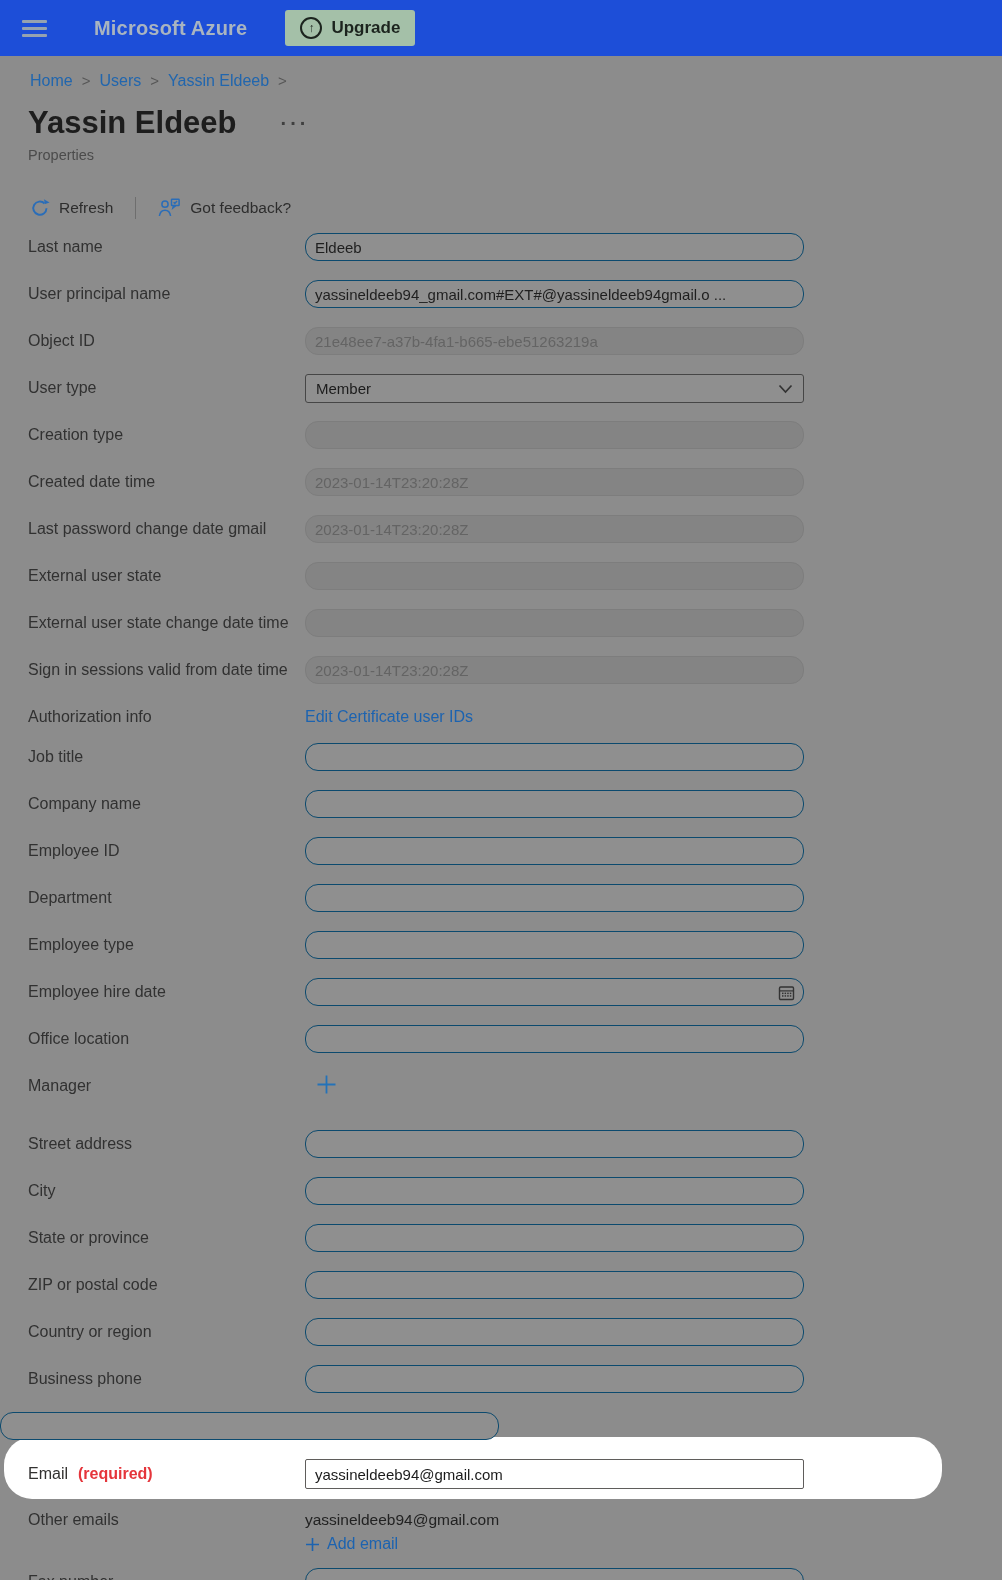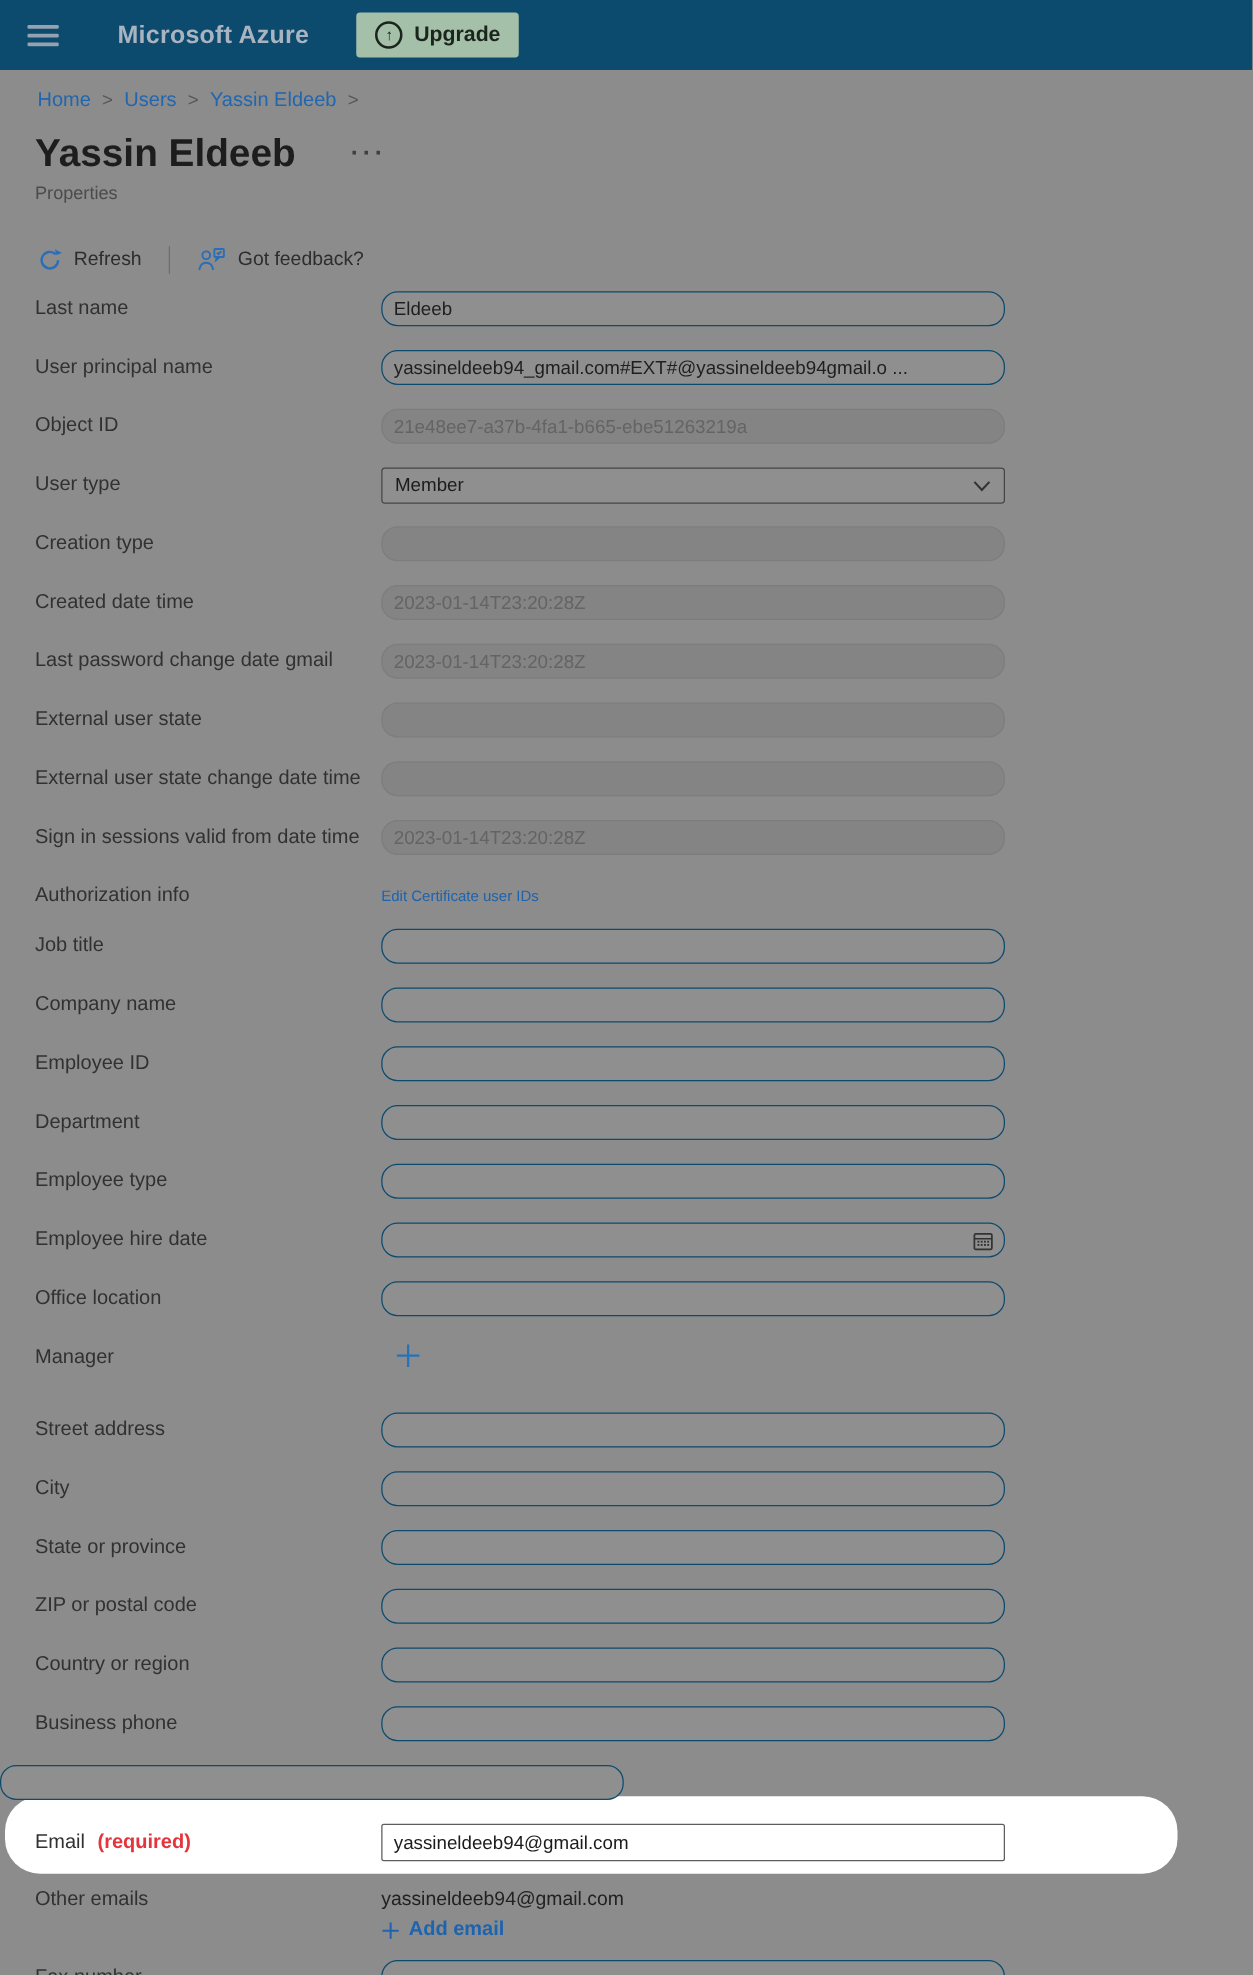--- a/index.html
+++ b/index.html
@@ -1,20 +1,20 @@
 <!DOCTYPE html>
 <html><head>
 <meta charset="utf-8">
 <style>
   html,body{margin:0;padding:0;}
   body{width:1002px;height:1580px;overflow:hidden;background:#8c8c8c;}
   .page{position:relative;width:1002px;height:1580px;overflow:hidden;background:#8c8c8c;
         font-family:"Liberation Sans","DejaVu Sans",sans-serif;}
   
-  .topbar{height:56px;background:#0c4a6e;display:flex;align-items:center;padding-left:22px;box-sizing:border-box;}
+  .topbar{height:56px;background:#1d4ed8;display:flex;align-items:center;padding-left:22px;box-sizing:border-box;}
   .hamburger{cursor:pointer;}
   .hamburger i{display:block;width:25px;height:3px;background:#95a2b0;margin:4px 0;border-radius:1px;}
   .brand{margin-left:47px;font-size:20px;font-weight:700;color:#a9b4c0;letter-spacing:.2px;}
   .upgrade{margin-left:38px;display:flex;align-items:center;gap:9px;background:#a4c0a8;border:none;
            border-radius:3px;padding:7px 15px;font-size:17px;font-weight:700;color:#1c241e;
            font-family:inherit;cursor:pointer;}
   .up-ic{width:18px;height:18px;border:2px solid #1c241e;border-radius:50%;display:flex;
          align-items:center;justify-content:center;font-size:12px;font-weight:700;line-height:1;}
   
   .crumbs{margin:13px 0 0 30px;font-size:16px;height:24px;line-height:24px;}
@@ -36,24 +36,24 @@
   .row.fax-cut{margin-top:4px;}
   .lbl{width:305px;flex:none;padding-left:28px;font-size:16px;color:#313131;line-height:28px;box-sizing:border-box;}
   .ctrl{width:499px;position:relative;}
   .tbox{width:100%;height:28px;box-sizing:border-box;border:1px solid #0c4a6e;background:#8f8f8f;
         border-radius:13px;padding:0 9px;font-size:15px;font-family:inherit;color:#1f1f1f;outline:none;}
   .tbox.dis{background:#848484;border-color:#7d7d7d;color:#646464;}
   .selectbox{width:100%;height:29px;box-sizing:border-box;border:1px solid #464646;background:#8f8f8f;
         border-radius:3px;padding:0 10px;display:flex;align-items:center;justify-content:space-between;
         font-size:15px;color:#1c1c1c;cursor:pointer;}
   .calic{position:absolute;right:9px;top:6px;line-height:0;cursor:pointer;}
-  .flink{font-size:12px;color:#1c63b0;text-decoration:none;line-height:28px;cursor:pointer;}
+  .flink{font-size:16px;color:#1c63b0;text-decoration:none;line-height:28px;cursor:pointer;}
   .plusbtn{background:none;border:none;padding:0;margin:2px 0 0 11px;line-height:0;cursor:pointer;}
   .oeval{display:block;font-size:15.5px;color:#222;line-height:24px;padding-top:2px;}
-  .addemail{display:flex;align-items:center;gap:7px;margin-top:3px;font-size:16px;color:#1c63b0;cursor:pointer;width:max-content;font-weight:bold;}
+  .addemail{display:flex;align-items:center;gap:7px;margin-top:3px;font-size:16px;color:#1c63b0;cursor:pointer;width:max-content;}
   
   .spotlight{position:absolute;left:4px;top:1437px;width:938px;height:62px;border-radius:28px;background:#ffffff;z-index:0;}
   .email-row .lbl{color:#323130;line-height:30px;}
   .req{color:#e5353b;font-weight:700;margin-left:10px;}
   .tbox.bright{background:#ffffff;border:1px solid #5f5d5b;height:30px;color:#1b1b1b;border-radius:2px;}
 </style>
 </head>
 <body>
 
 <div class="page">

